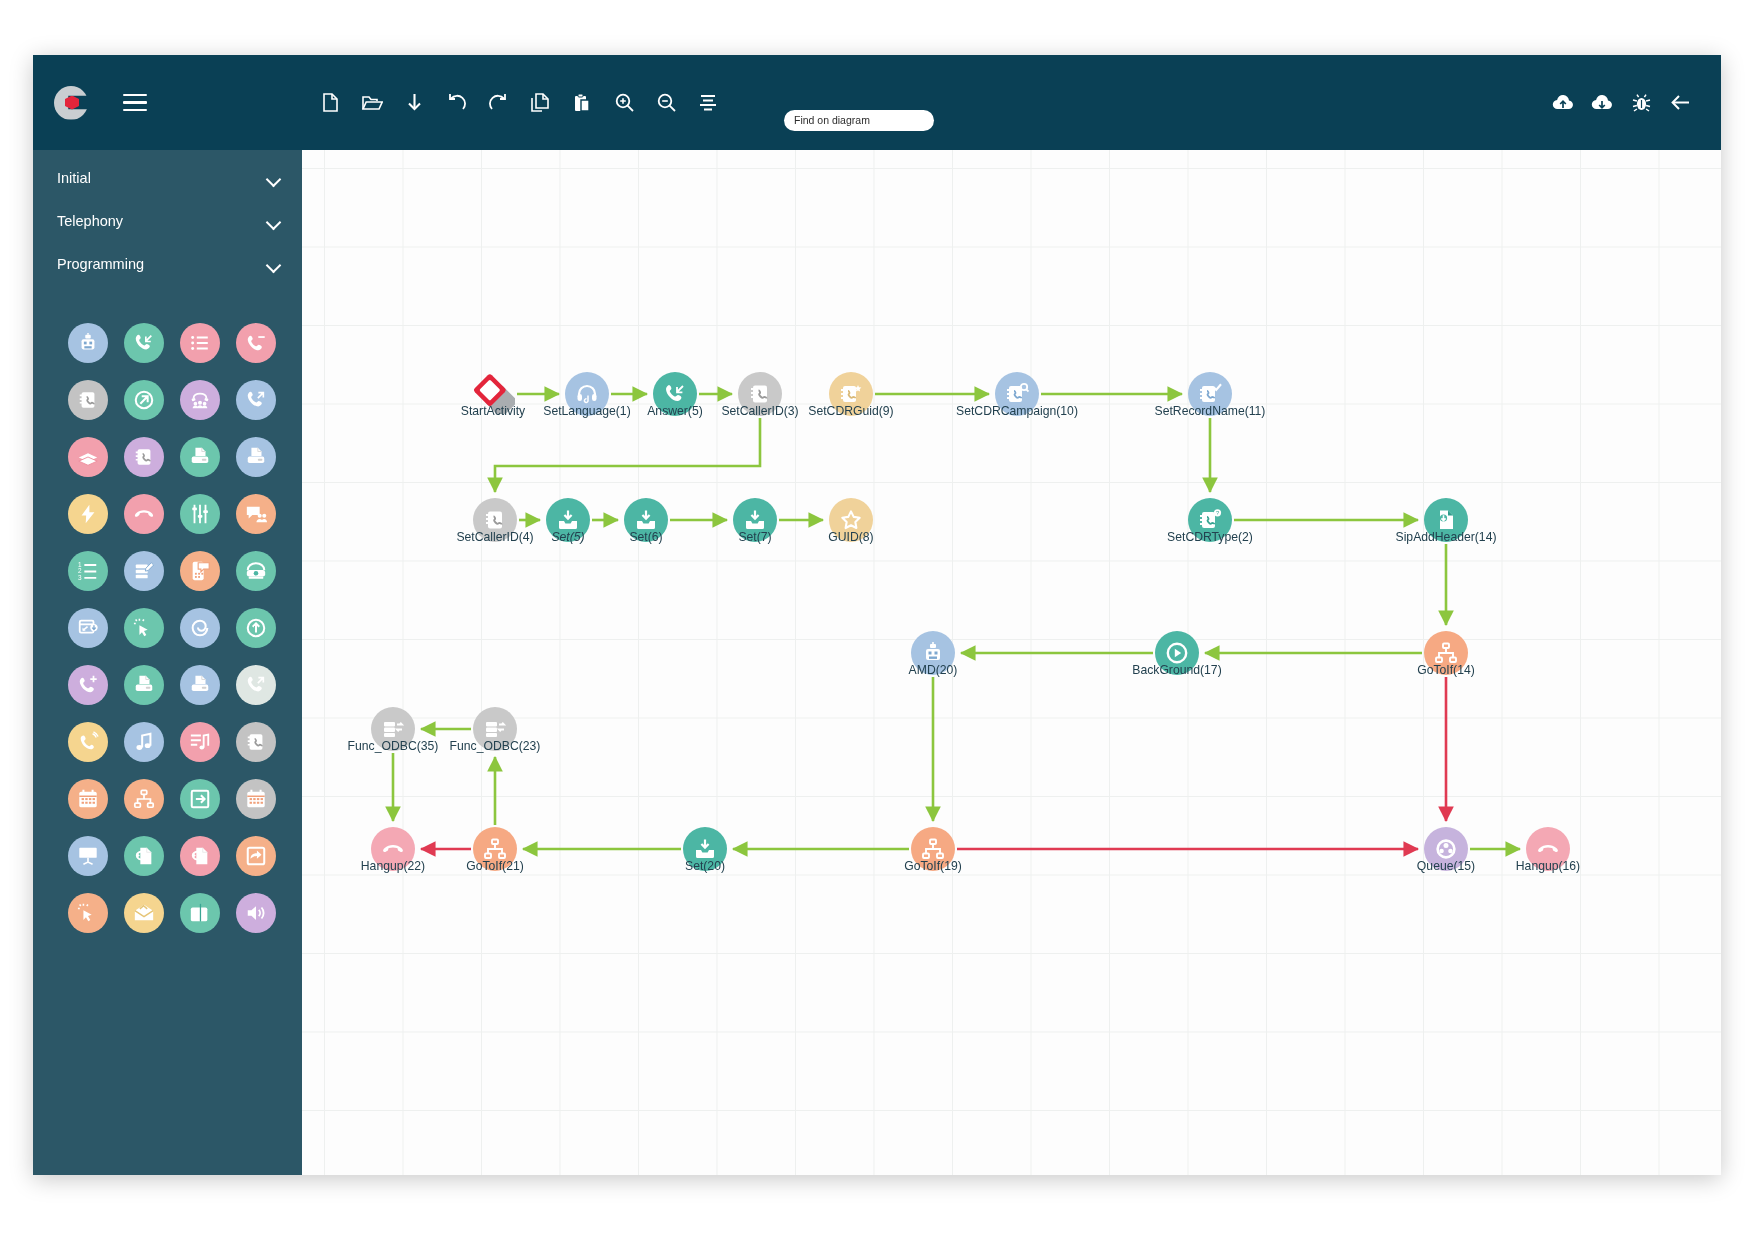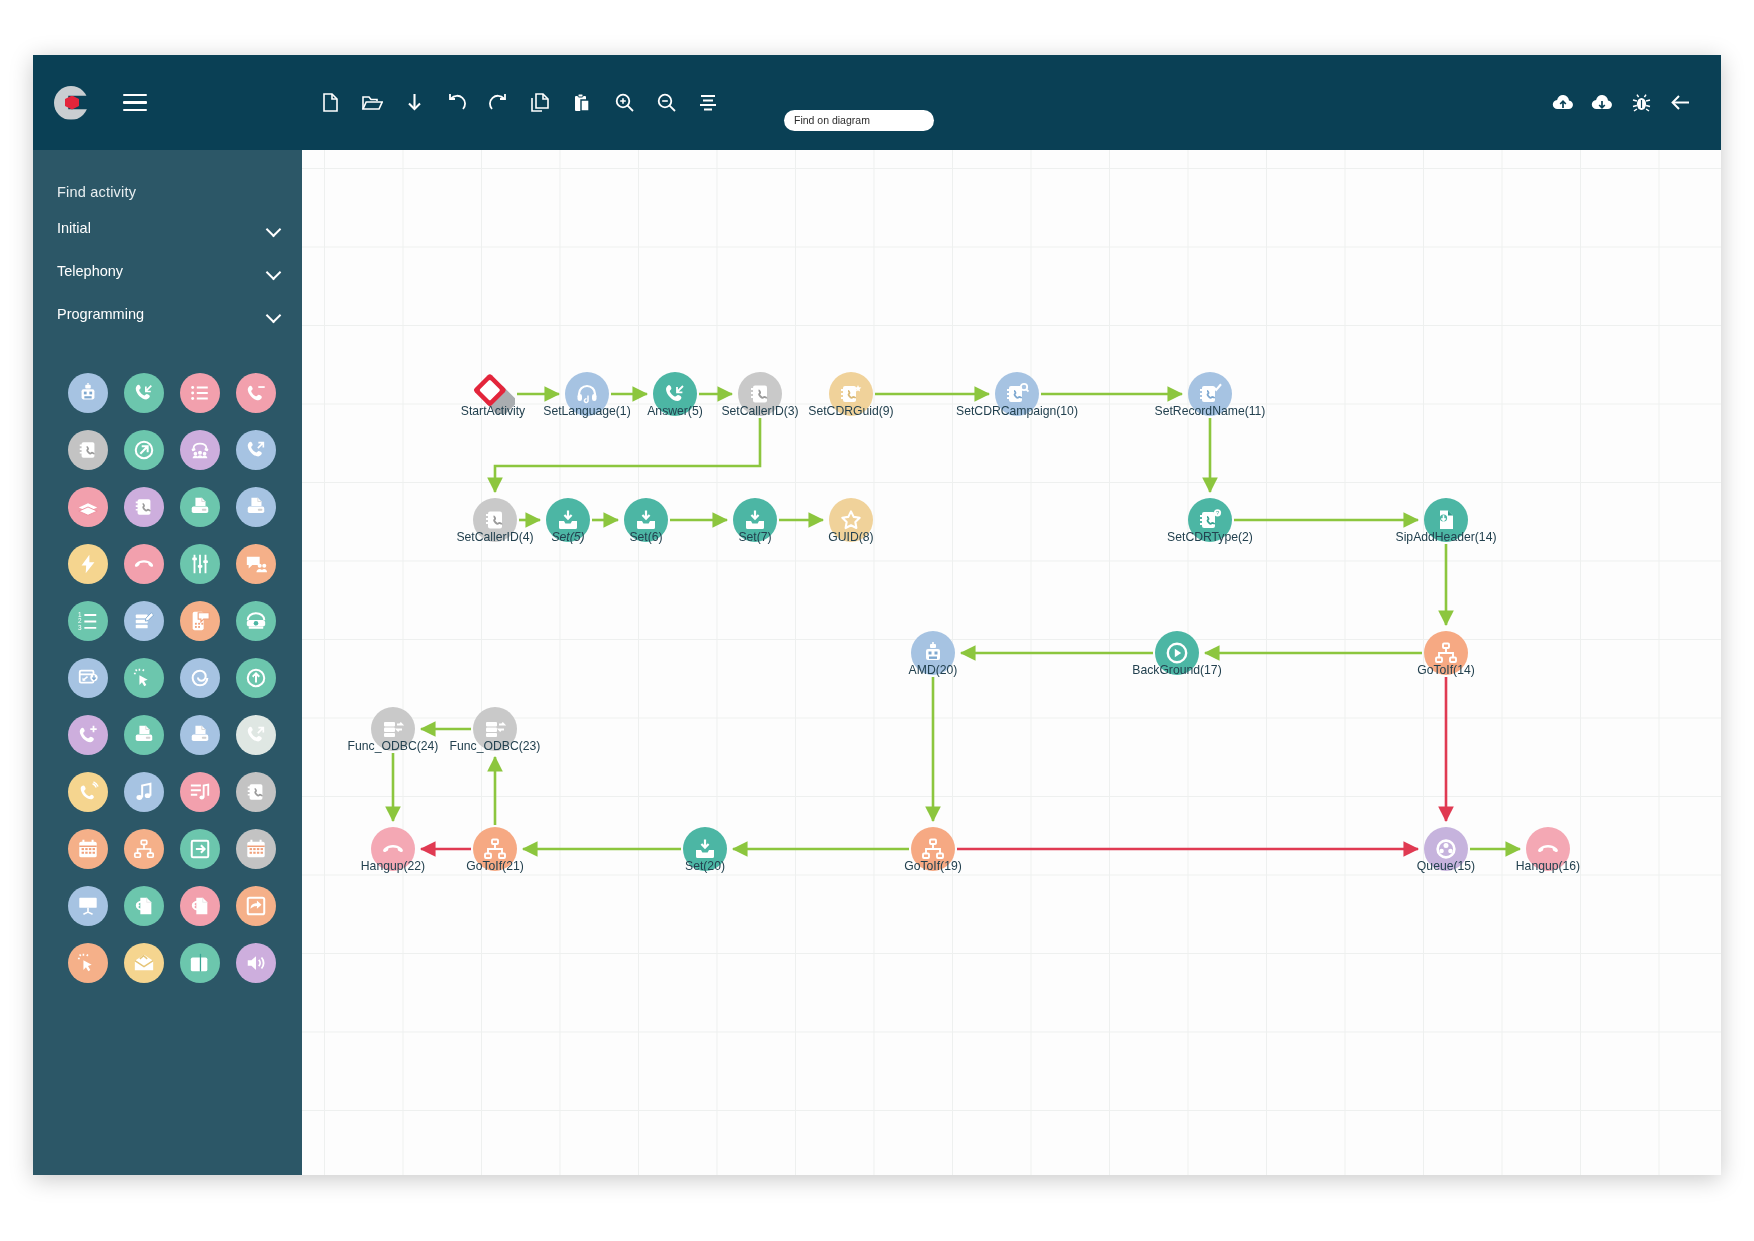--- a/index.html
+++ b/index.html
@@ -248,21 +248,20 @@
       <div class="tb-icon">
         <svg width="19" height="17" viewBox="0 0 19 17">
             <path d="M18 8.5H2" stroke="#fff" stroke-width="2"></path>
             <path d="M8 2L1.6 8.5 8 15" fill="none" stroke="#fff" stroke-width="2"></path>
           </svg>
       </div>
     </div>
   </div>
 
   <div id="sidebar">
-    <div id="find-activity">Find activity</div>
 
     <div class="sb-section">
       <span>Initial</span>
       <span class="chev"></span>
     </div>
     <div class="sb-section">
       <span>Telephony</span>
       <span class="chev"></span>
     </div>
     <div class="sb-section">
@@ -826,21 +825,21 @@
         </div>
         <div class="node" style="left: 91px; top: 579px;">
           <div class="bubble" style="background: rgb(201, 201, 201);">
             <svg width="24" height="24" viewBox="0 0 24 24">
               <rect x="3" y="5" width="11" height="4.5" rx="1" fill="#ffffff"></rect>
               <rect x="3" y="10.5" width="11" height="4.5" rx="1" fill="#ffffff"></rect>
               <rect x="3" y="16" width="11" height="4" rx="1" fill="#ffffff"></rect>
               <path d="M16 7.5h5l-1.8-1.8M21 12.5h-5l1.8 1.8" fill="none" stroke="#ffffff" stroke-width="1.8"></path>
             </svg>
           </div>
-          <div class="nlabel">Func_ODBC(24)</div>
+          <div class="nlabel">Func_ODBC(35)</div>
         </div>
         <div class="node" style="left: 193px; top: 579px;">
           <div class="bubble" style="background: rgb(201, 201, 201);">
             <svg width="24" height="24" viewBox="0 0 24 24">
               <rect x="3" y="5" width="11" height="4.5" rx="1" fill="#ffffff"></rect>
               <rect x="3" y="10.5" width="11" height="4.5" rx="1" fill="#ffffff"></rect>
               <rect x="3" y="16" width="11" height="4" rx="1" fill="#ffffff"></rect>
               <path d="M16 7.5h5l-1.8-1.8M21 12.5h-5l1.8 1.8" fill="none" stroke="#ffffff" stroke-width="1.8"></path>
             </svg>
           </div>

